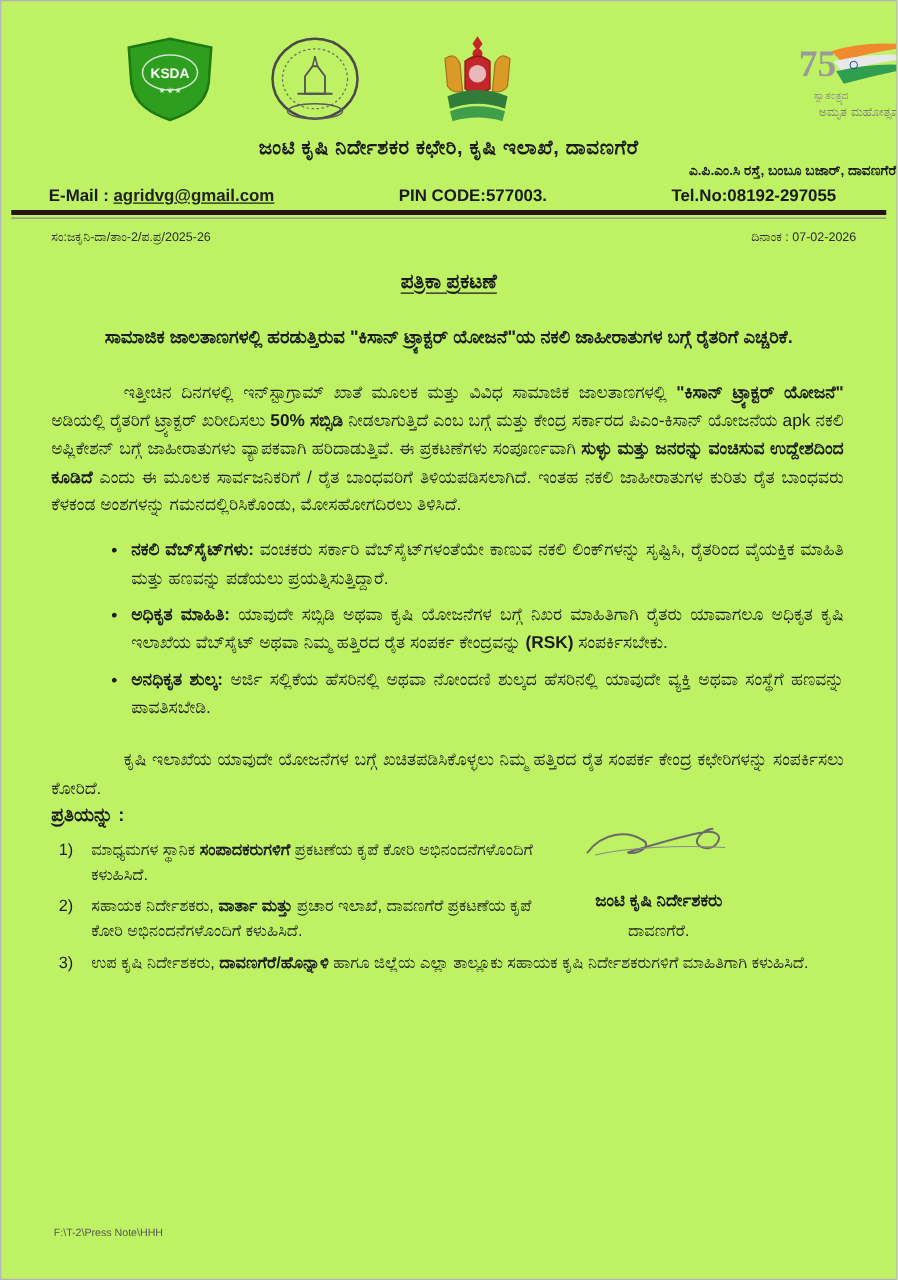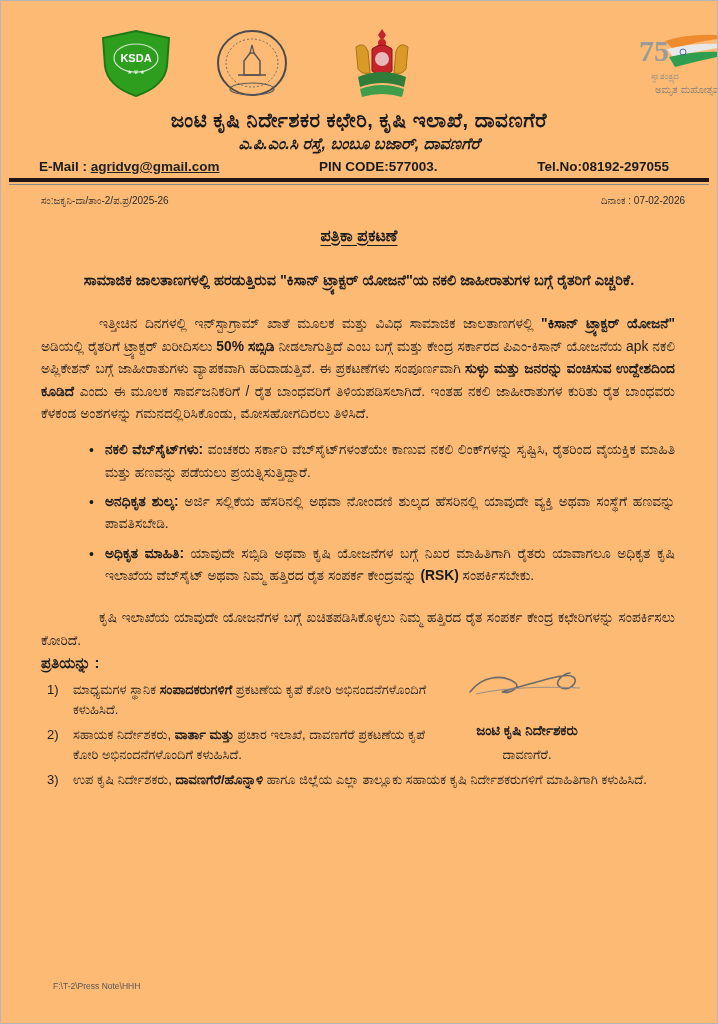--- a/index.html
+++ b/index.html
@@ -1,35 +1,35 @@
 <!DOCTYPE html>
 <html lang="kn"><head>
 <meta charset="utf-8">
 <style>
   html,body{margin:0;padding:0;background:#e8e8e8;}
   .page{
     position:relative;
     width:718px;height:1024px;
     margin:0 auto;
-    background:#fdba74;
+    background:#bef264;
     border:1px solid #b5b5b5;
     box-sizing:border-box;
     font-family:"Liberation Sans","DejaVu Sans",sans-serif;
     color:#1b1b1b;
     overflow:hidden;
   }
   
   .logo-strip{position:relative;height:80px;margin-top:26px;}
   .logo{position:absolute;top:0;}
   .ksda{left:92px;width:86px;height:72px;display:flex;align-items:center;justify-content:center;}
   .seal{left:205px;width:92px;height:76px;display:flex;align-items:center;justify-content:center;}
   .emblem{left:348px;width:66px;height:80px;display:flex;align-items:center;justify-content:center;}
   .azadi{left:624px;width:118px;height:78px;}
-  .office-title{margin-top:2px;text-align:center;font-size:20px;font-weight:bold;letter-spacing:.5px;}
-  .office-address{margin-top:3px;text-align:center;font-size:16px;font-weight:bold;font-style:italic;}
+  .office-title{margin-top:2px;text-align:center;font-size:16px;font-weight:bold;letter-spacing:.5px;}
+  .office-address{margin-top:3px;text-align:right;font-size:11px;font-weight:bold;}
   .contact-row{
     display:flex;justify-content:space-between;align-items:baseline;
     padding:6px 48px 4px 38px;font-size:13.5px;font-weight:bold;
   }
   .email-link{text-decoration:underline;color:#222;cursor:pointer;}
   .head-rule{margin:0 8px;border-top:4px solid #241414;border-bottom:1px solid #8a8a8a;height:2px;}
   
   .meta-row{display:flex;justify-content:space-between;padding:10px 32px 0 40px;font-size:10px;color:#2a2a2a;}
   .doc-title{margin-top:20px;text-align:center;font-size:16px;font-weight:bold;text-decoration:underline;text-underline-offset:4px;}
   .subject{margin:24px auto 0;width:600px;text-align:center;font-size:14.5px;font-weight:bold;line-height:1.55;}
@@ -46,21 +46,21 @@
   .sig-scribble{display:block;margin:0 auto;}
   .sig-name{font-size:13.5px;font-weight:bold;margin-top:20px;}
   .sig-place{font-size:13px;margin-top:2px;}
   
   .copies{clear:none;padding:0 42px 0 40px;font-size:13px;line-height:1.5;}
   .copies-label{font-weight:bold;font-size:15px;}
   .copy-item{display:flex;margin-top:6px;}
   .copy-num{width:26px;flex:0 0 26px;padding-left:6px;}
   .copy-text{flex:1;}
   
-  .file-note{position:absolute;left:52px;bottom:32px;font-size:8.5px;color:#555;}
+  .file-note{position:absolute;left:42px;bottom:32px;font-size:8.5px;color:#555;}
 </style>
 </head>
 <body>
 
 <div class="page">
 
   <div class="logo-strip">
     <div class="logo ksda">
       <svg width="78" height="70" viewBox="0 0 78 70">
         <path d="M39 3 L72 10 L70 38 C68 55 54 63 39 68 C24 63 10 55 8 38 L6 10 Z" fill="#2e9e1f" stroke="#1d7a12" stroke-width="2"></path>
@@ -125,22 +125,22 @@
 
   <div class="doc-title">ಪತ್ರಿಕಾ ಪ್ರಕಟಣೆ</div>
   <div class="subject">ಸಾಮಾಜಿಕ ಜಾಲತಾಣಗಳಲ್ಲಿ ಹರಡುತ್ತಿರುವ "ಕಿಸಾನ್ ಟ್ರ್ಯಾಕ್ಟರ್ ಯೋಜನೆ"ಯ ನಕಲಿ ಜಾಹೀರಾತುಗಳ ಬಗ್ಗೆ ರೈತರಿಗೆ ಎಚ್ಚರಿಕೆ.</div>
 
   <div class="body-text">
 
     <div class="para first"><span>ಇತ್ತೀಚಿನ ದಿನಗಳಲ್ಲಿ ಇನ್‌ಸ್ಟಾಗ್ರಾಮ್ ಖಾತೆ ಮೂಲಕ ಮತ್ತು ವಿವಿಧ ಸಾಮಾಜಿಕ ಜಾಲತಾಣಗಳಲ್ಲಿ </span><b>"ಕಿಸಾನ್ ಟ್ರ್ಯಾಕ್ಟರ್ ಯೋಜನೆ"</b><span> ಅಡಿಯಲ್ಲಿ ರೈತರಿಗೆ ಟ್ರ್ಯಾಕ್ಟರ್ ಖರೀದಿಸಲು </span><b>50% ಸಬ್ಸಿಡಿ</b><span> ನೀಡಲಾಗುತ್ತಿದೆ ಎಂಬ ಬಗ್ಗೆ ಮತ್ತು ಕೇಂದ್ರ ಸರ್ಕಾರದ ಪಿಎಂ-ಕಿಸಾನ್ ಯೋಜನೆಯ apk ನಕಲಿ ಅಪ್ಲಿಕೇಶನ್ ಬಗ್ಗೆ ಜಾಹೀರಾತುಗಳು ವ್ಯಾಪಕವಾಗಿ ಹರಿದಾಡುತ್ತಿವೆ. ಈ ಪ್ರಕಟಣೆಗಳು ಸಂಪೂರ್ಣವಾಗಿ </span><b>ಸುಳ್ಳು ಮತ್ತು ಜನರನ್ನು ವಂಚಿಸುವ ಉದ್ದೇಶದಿಂದ ಕೂಡಿದೆ</b><span> ಎಂದು ಈ ಮೂಲಕ ಸಾರ್ವಜನಿಕರಿಗೆ / ರೈತ ಬಾಂಧವರಿಗೆ ತಿಳಿಯಪಡಿಸಲಾಗಿದೆ. ಇಂತಹ ನಕಲಿ ಜಾಹೀರಾತುಗಳ ಕುರಿತು ರೈತ ಬಾಂಧವರು ಕೆಳಕಂಡ ಅಂಶಗಳನ್ನು ಗಮನದಲ್ಲಿರಿಸಿಕೊಂಡು, ಮೋಸಹೋಗದಿರಲು ತಿಳಿಸಿದೆ.</span></div>
 
     <ul class="points">
       <li><b>ನಕಲಿ ವೆಬ್‌ಸೈಟ್‌ಗಳು:</b><span> ವಂಚಕರು ಸರ್ಕಾರಿ ವೆಬ್‌ಸೈಟ್‌ಗಳಂತೆಯೇ ಕಾಣುವ ನಕಲಿ ಲಿಂಕ್‌ಗಳನ್ನು ಸೃಷ್ಟಿಸಿ, ರೈತರಿಂದ ವೈಯಕ್ತಿಕ ಮಾಹಿತಿ ಮತ್ತು ಹಣವನ್ನು ಪಡೆಯಲು ಪ್ರಯತ್ನಿಸುತ್ತಿದ್ದಾರೆ.</span></li>
+      <li><b>ಅಧಿಕೃತ ಮಾಹಿತಿ:</b><span> ಯಾವುದೇ ಸಬ್ಸಿಡಿ ಅಥವಾ ಕೃಷಿ ಯೋಜನೆಗಳ ಬಗ್ಗೆ ನಿಖರ ಮಾಹಿತಿಗಾಗಿ ರೈತರು ಯಾವಾಗಲೂ ಅಧಿಕೃತ ಕೃಷಿ ಇಲಾಖೆಯ ವೆಬ್‌ಸೈಟ್ ಅಥವಾ ನಿಮ್ಮ ಹತ್ತಿರದ ರೈತ ಸಂಪರ್ಕ ಕೇಂದ್ರವನ್ನು </span><b>(RSK)</b><span> ಸಂಪರ್ಕಿಸಬೇಕು.</span></li>
       <li><b>ಅನಧಿಕೃತ ಶುಲ್ಕ:</b><span> ಅರ್ಜಿ ಸಲ್ಲಿಕೆಯ ಹೆಸರಿನಲ್ಲಿ ಅಥವಾ ನೋಂದಣಿ ಶುಲ್ಕದ ಹೆಸರಿನಲ್ಲಿ ಯಾವುದೇ ವ್ಯಕ್ತಿ ಅಥವಾ ಸಂಸ್ಥೆಗೆ ಹಣವನ್ನು ಪಾವತಿಸಬೇಡಿ.</span></li>
-      <li><b>ಅಧಿಕೃತ ಮಾಹಿತಿ:</b><span> ಯಾವುದೇ ಸಬ್ಸಿಡಿ ಅಥವಾ ಕೃಷಿ ಯೋಜನೆಗಳ ಬಗ್ಗೆ ನಿಖರ ಮಾಹಿತಿಗಾಗಿ ರೈತರು ಯಾವಾಗಲೂ ಅಧಿಕೃತ ಕೃಷಿ ಇಲಾಖೆಯ ವೆಬ್‌ಸೈಟ್ ಅಥವಾ ನಿಮ್ಮ ಹತ್ತಿರದ ರೈತ ಸಂಪರ್ಕ ಕೇಂದ್ರವನ್ನು </span><b>(RSK)</b><span> ಸಂಪರ್ಕಿಸಬೇಕು.</span></li>
     </ul>
 
 
     <div class="para">ಕೃಷಿ ಇಲಾಖೆಯ ಯಾವುದೇ ಯೋಜನೆಗಳ ಬಗ್ಗೆ ಖಚಿತಪಡಿಸಿಕೊಳ್ಳಲು ನಿಮ್ಮ ಹತ್ತಿರದ ರೈತ ಸಂಪರ್ಕ ಕೇಂದ್ರ ಕಛೇರಿಗಳನ್ನು ಸಂಪರ್ಕಿಸಲು ಕೋರಿದೆ.</div>
 
     <div class="sig-block">
       <svg class="sig-scribble" width="130" height="34" viewBox="0 0 130 34">
         <path d="M8 26 C20 10 40 8 52 16 C60 20 50 28 40 26 C60 20 86 12 100 10 C110 8 116 12 112 18 C108 24 100 24 96 19 C94 15 100 8 108 7" fill="none" stroke="#6a6a6a" stroke-width="1.6" stroke-linecap="round"></path>
         <path d="M14 28 C40 22 80 20 118 22" fill="none" stroke="#8a8a8a" stroke-width="0.9"></path>
       </svg>

